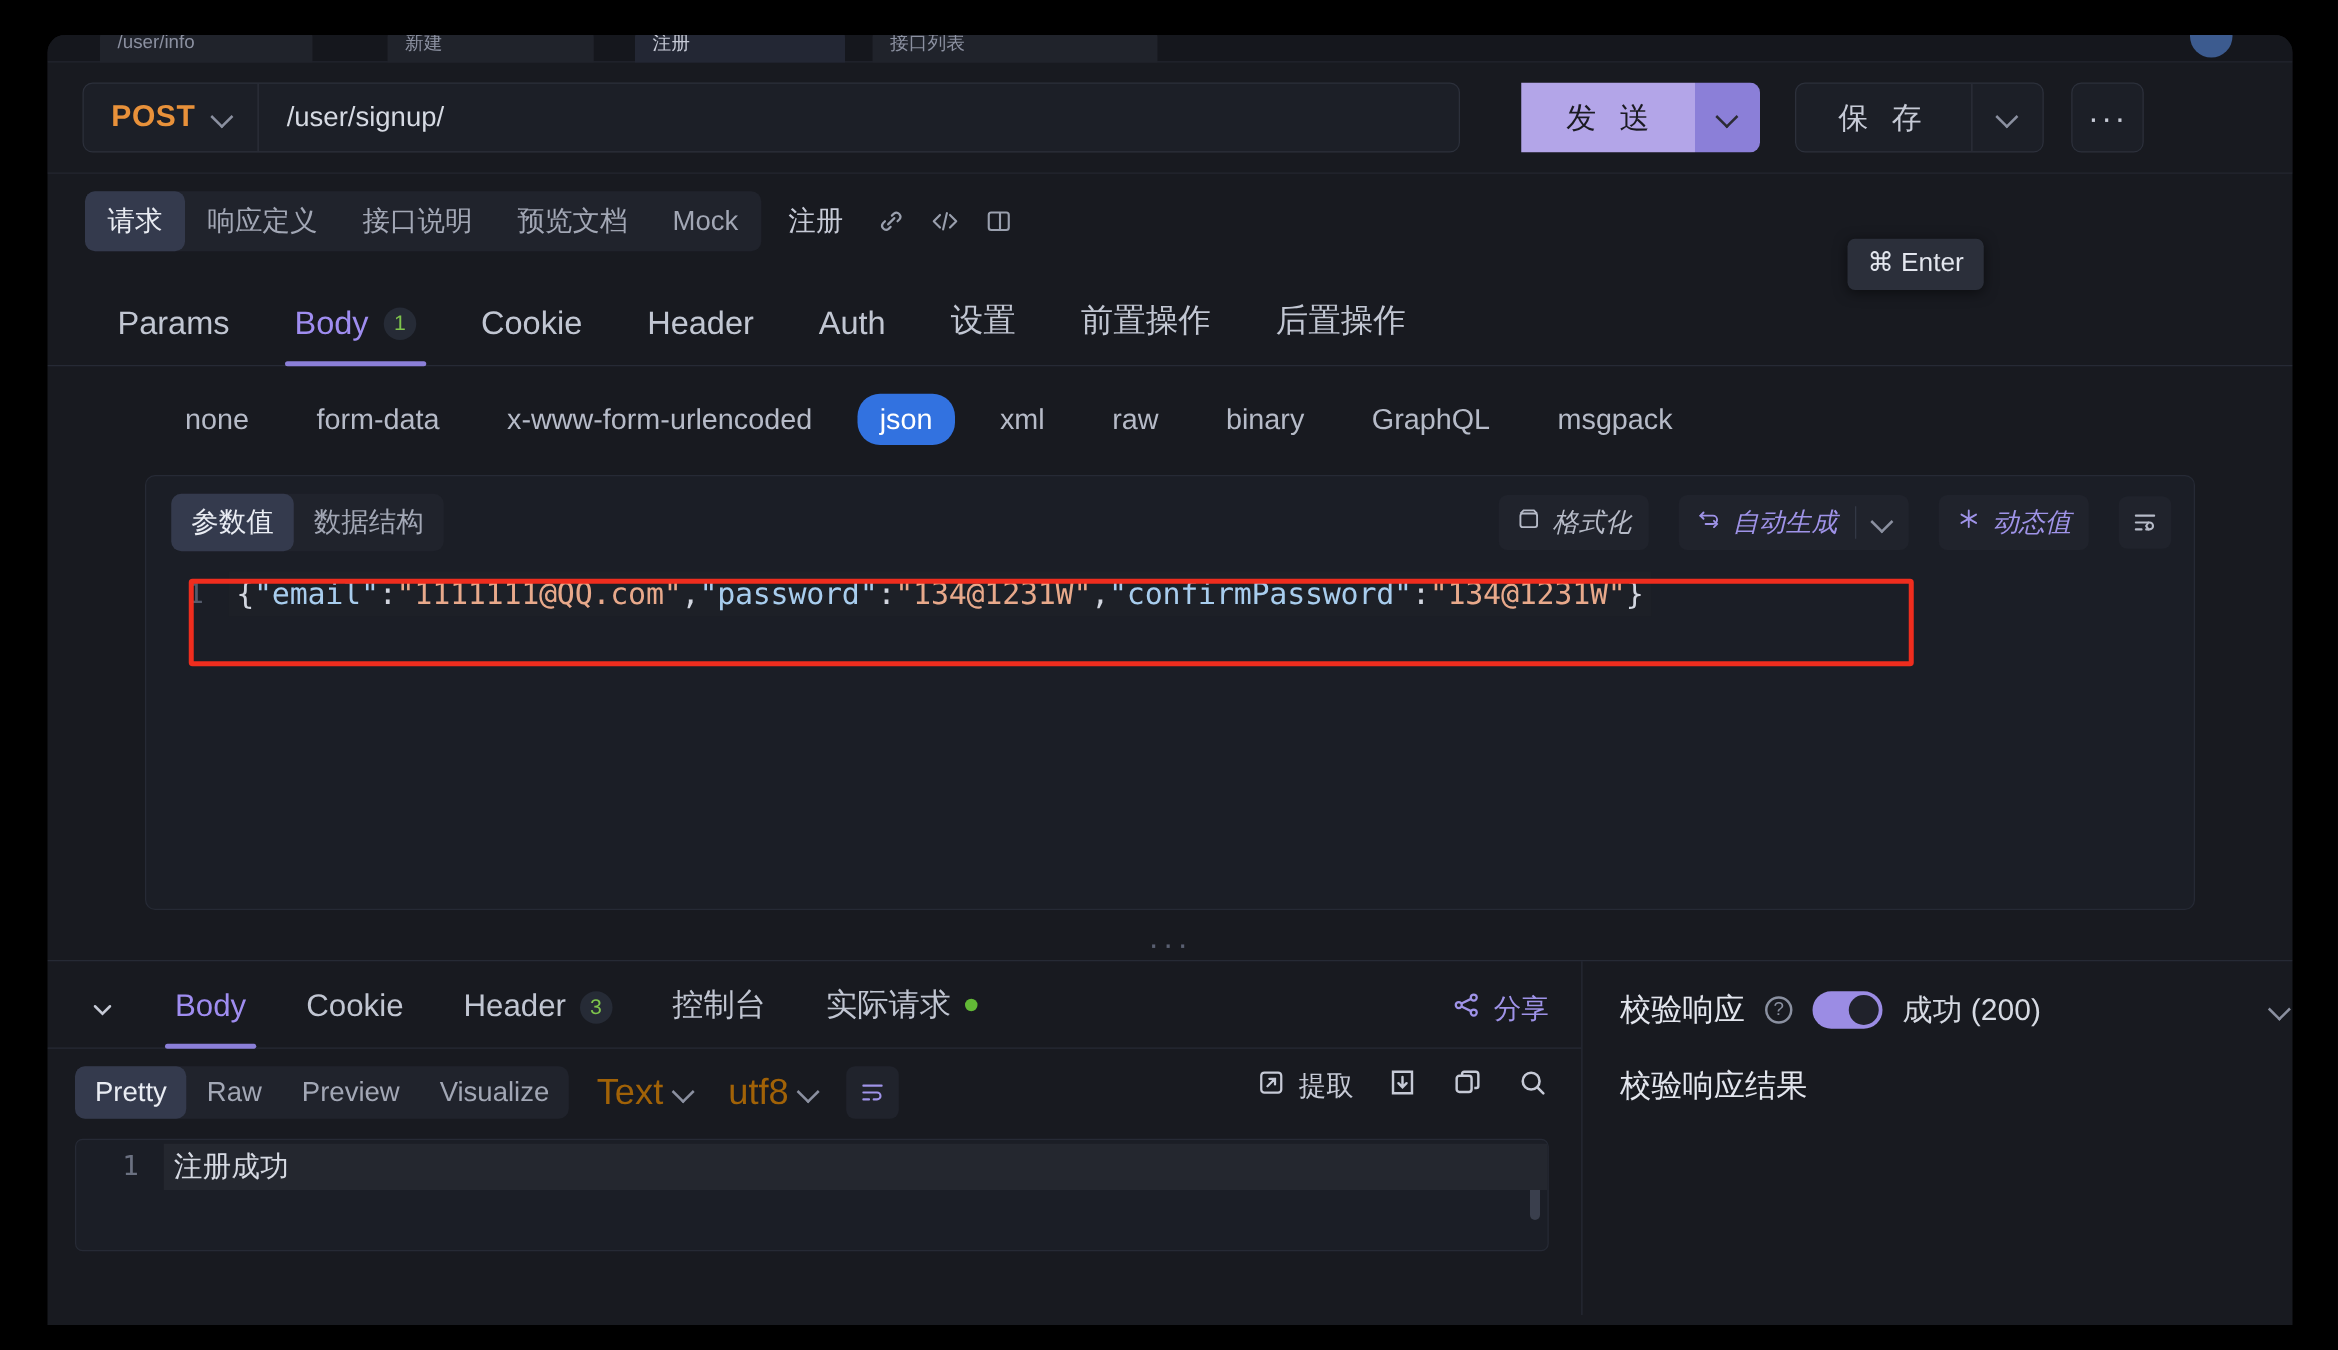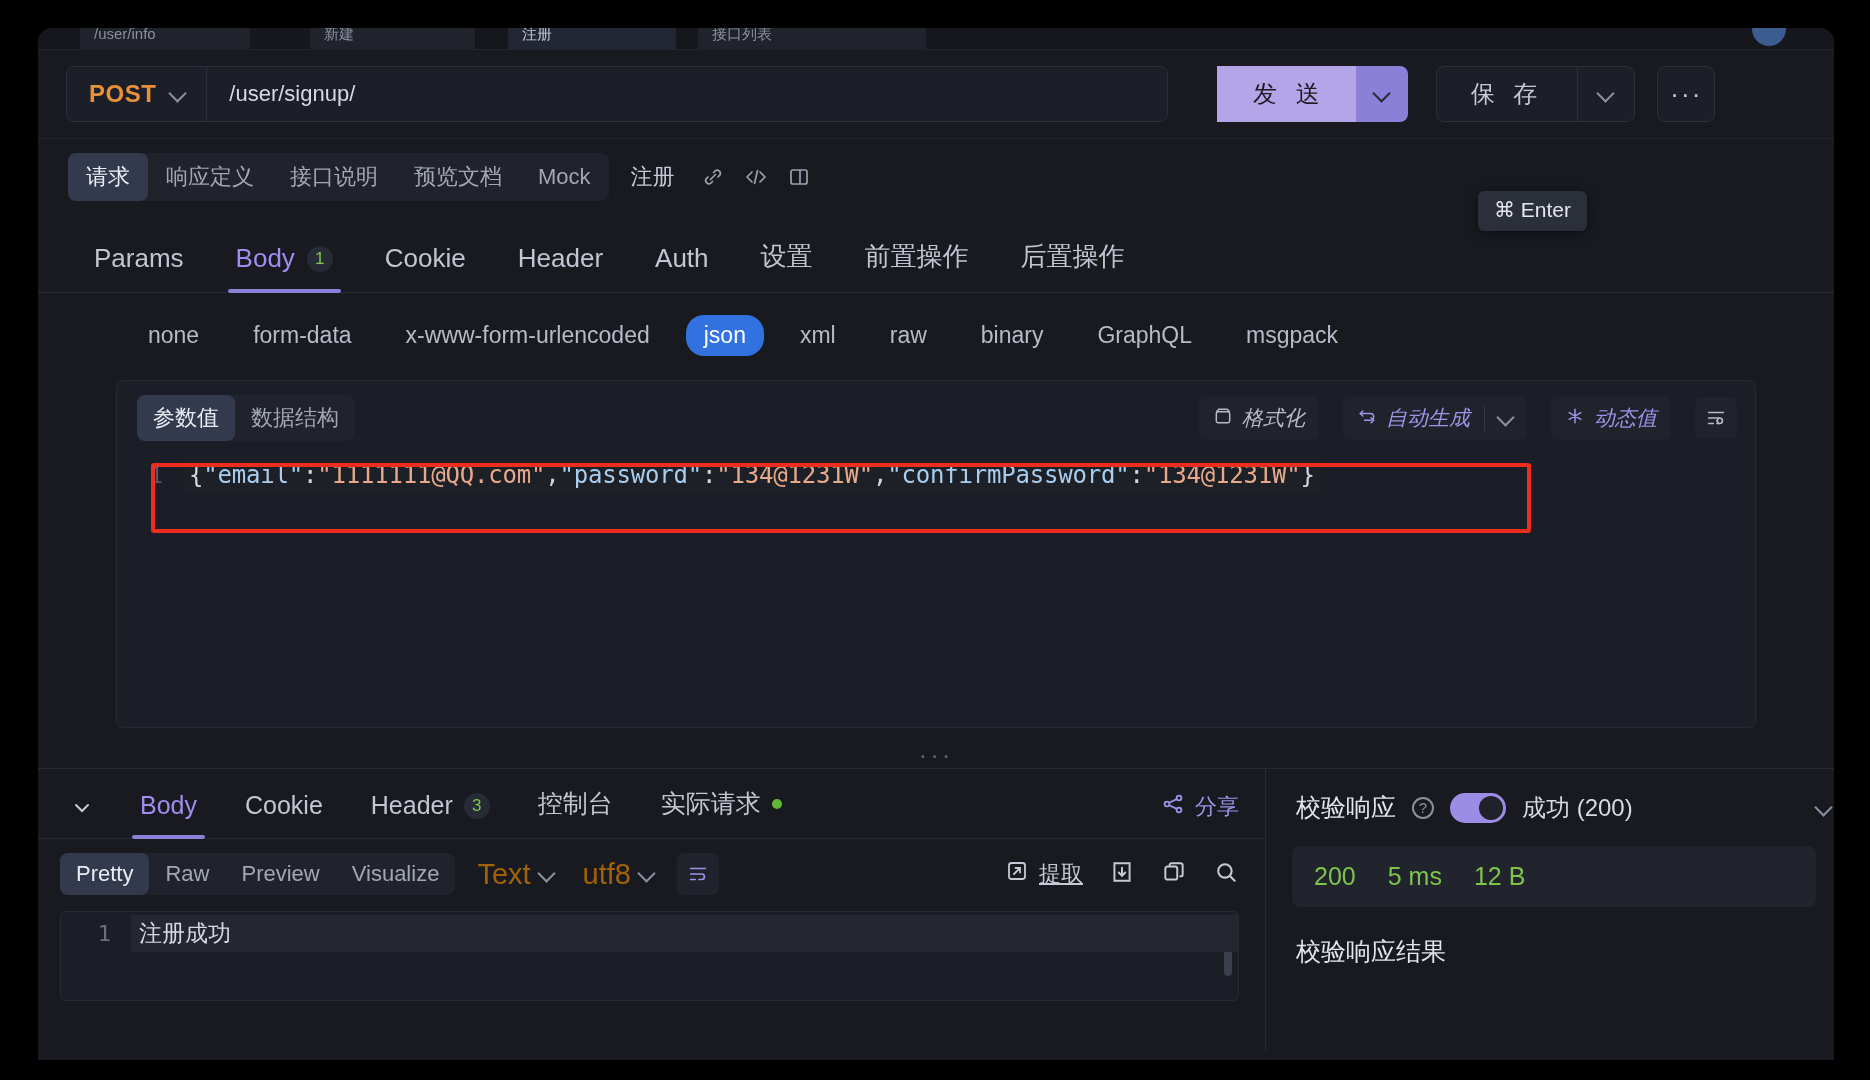--- a/index.html
+++ b/index.html
@@ -313,29 +313,29 @@
     height: 4px; background: #8b7fd8; border-radius: 2px;
   }
   .greendot { width: 10px; height: 10px; border-radius: 50%; background: #62b836; display:inline-block; }
   .share {
     position: absolute; right: 26px; bottom: 16px;
     display: flex; align-items: center; gap: 10px;
     color: #9f93e8; font-size: 22px; cursor: pointer;
   }
 
   .fmt-row {
-    display: flex; align-items: center;
+    display: flex; align-items: flex-start;
     padding: 14px 26px 10px 22px;
     justify-content: space-between;
     gap: 37px;
   }
   .fmt-left { display: flex; align-items: center; gap: 16px; }
   .selbox { display: flex; align-items: center; gap: 8px; color: #a16207; font-size: 29px; cursor: pointer; padding: 0 6px; }
   .fmt-right { display: flex; align-items: center; gap: 26px; }
-  .fmt-right .lbl { display:flex; align-items:center; gap: 10px; color: #c6cad6; font-size: 22px; cursor:pointer;text-decoration:underline; }
+  .fmt-right .lbl { display:flex; align-items:center; gap: 10px; color: #c6cad6; font-size: 22px; cursor:pointer; }
 
   .resp-code {
     margin: 6px 26px 0 22px;
     border: 1px solid #262a35;
     border-radius: 6px;
     background: #1b1e26;
     height: 90px;
     overflow: hidden;
     position: relative;
   }
@@ -678,25 +678,20 @@
         <div class="verify-row">
           <span class="vlbl">校验响应</span>
           <span class="qmark">?</span>
           <span class="toggle">
               <span class="knob"></span>
             </span>
           <span class="verify-status">成功 (200)</span>
           <span class="vcaret chev"></span>
         </div>
 
-        <div class="metrics">
-          <span>200</span>
-          <span>5 ms</span>
-          <span>12 B</span>
-        </div>
 
         <div class="vresult">校验响应结果</div>
       </div>
     </div>
 
   </div>
   <div class="bottomcrop"></div>
 </div>
 
 </body></html>

